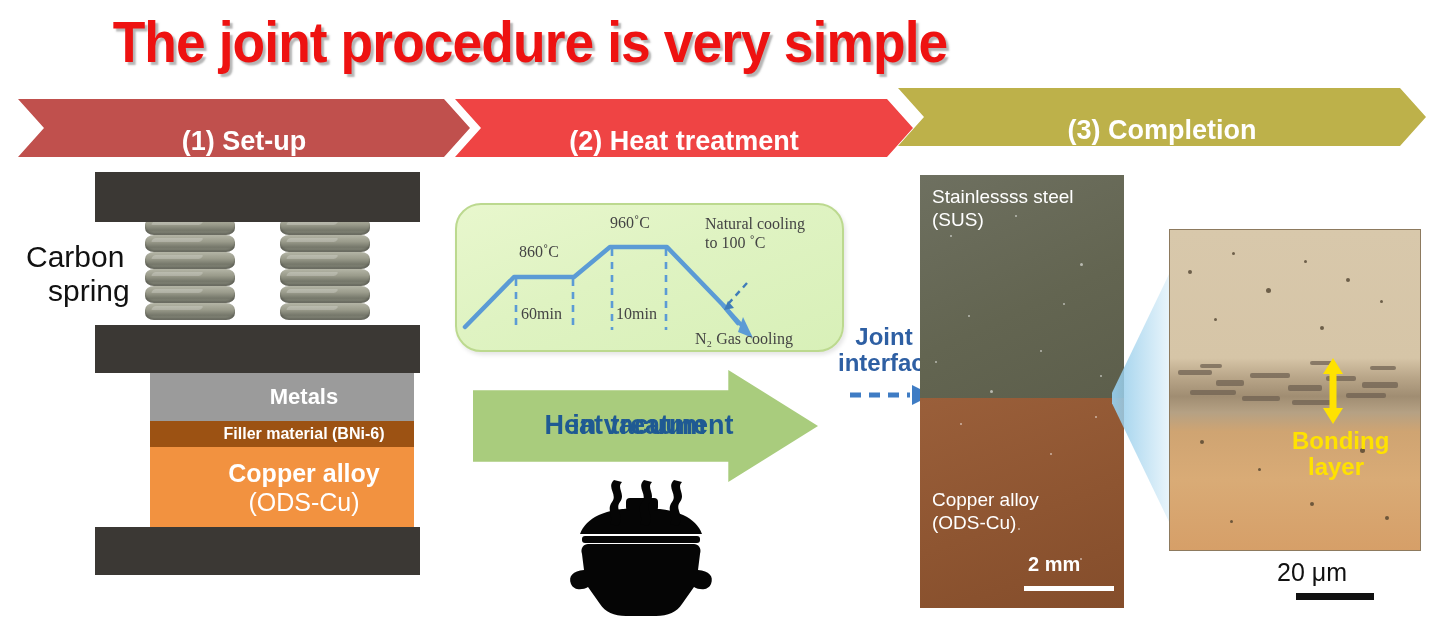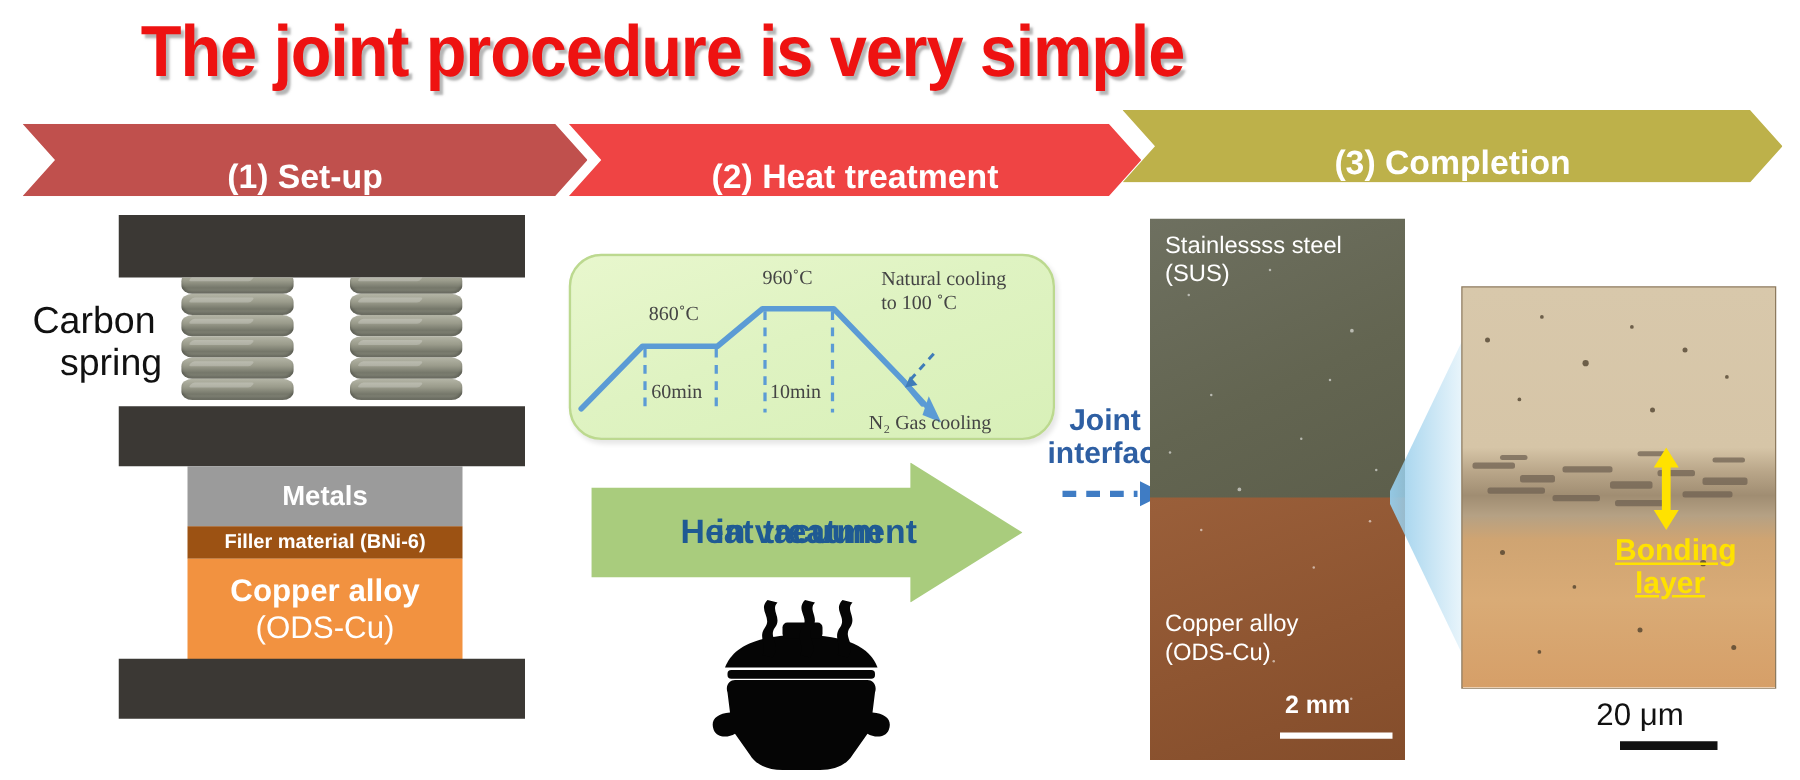--- a/index.html
+++ b/index.html
@@ -36,21 +36,21 @@
     position:absolute;left:0;width:100%;height:17px;
     background:linear-gradient(180deg,#b4b5a6 0%,#9b9c8c 38%,#75776a 72%,#8e9082 100%);
     border-radius:9px/7px;
     box-shadow:inset 0 -2px 2px rgba(0,0,0,.25);
   }
   .coil:after{
     content:"";position:absolute;left:8%;top:15%;width:55%;height:26%;
     background:rgba(255,255,255,.22);transform:skewX(-38deg);border-radius:4px;
   }
 
-  .blk{display:flex;align-items:center;justify-content:center;color:#fff;text-align:center;}
+  .blk{display:flex;align-items:center;justify-content:center;color:#fff;text-align:center;padding-left:44px;}
 
   
   #chartbox{
     background:linear-gradient(160deg,#e8f7cd 0%,#dff3c2 45%,#d8f0b8 100%);
     border:2px solid #bcd98f;border-radius:26px;
     box-shadow:2px 3px 4px rgba(0,0,0,.10);
   }
   .ctxt{position:absolute;color:#444;font-size:16px;white-space:nowrap;font-family:Liberation Serif, serif;}
 
   
@@ -262,20 +262,20 @@
   <div class="grain" style="left:190px;top:218px;width:5px;height:5px;"></div>
   <div class="grain" style="left:140px;top:272px;width:4px;height:4px;"></div>
   <div class="grain" style="left:60px;top:290px;width:3px;height:3px;"></div>
   <div class="grain" style="left:215px;top:286px;width:4px;height:4px;"></div>
 
   <svg style="position:absolute;left:150px;top:128px;" width="26" height="66">
     <line x1="13" y1="12" x2="13" y2="54" stroke="#ffe200" stroke-width="7"></line>
     <polygon points="13,0 23,16 3,16" fill="#ffe200"></polygon>
     <polygon points="13,66 23,50 3,50" fill="#ffe200"></polygon>
   </svg>
-  <div style="position:absolute;left:122px;top:198px;color:#ffe200;font-size:24px;font-weight:bold;line-height:1.1;text-decoration:underline;">
+  <div style="position:absolute;left:122px;top:198px;color:#ffe200;font-size:24px;font-weight:bold;line-height:1.1;">
     <div>Bonding</div>
     <div style="padding-left:16px;">layer</div>
   </div>
 </div>
 
 <div class="abs" style="left:1277px;top:558px;font-size:25px;color:#111;">20 μm</div>
 <div class="abs" style="left:1296px;top:593px;width:78px;height:7px;background:#111;"></div>
 
 </body></html>

